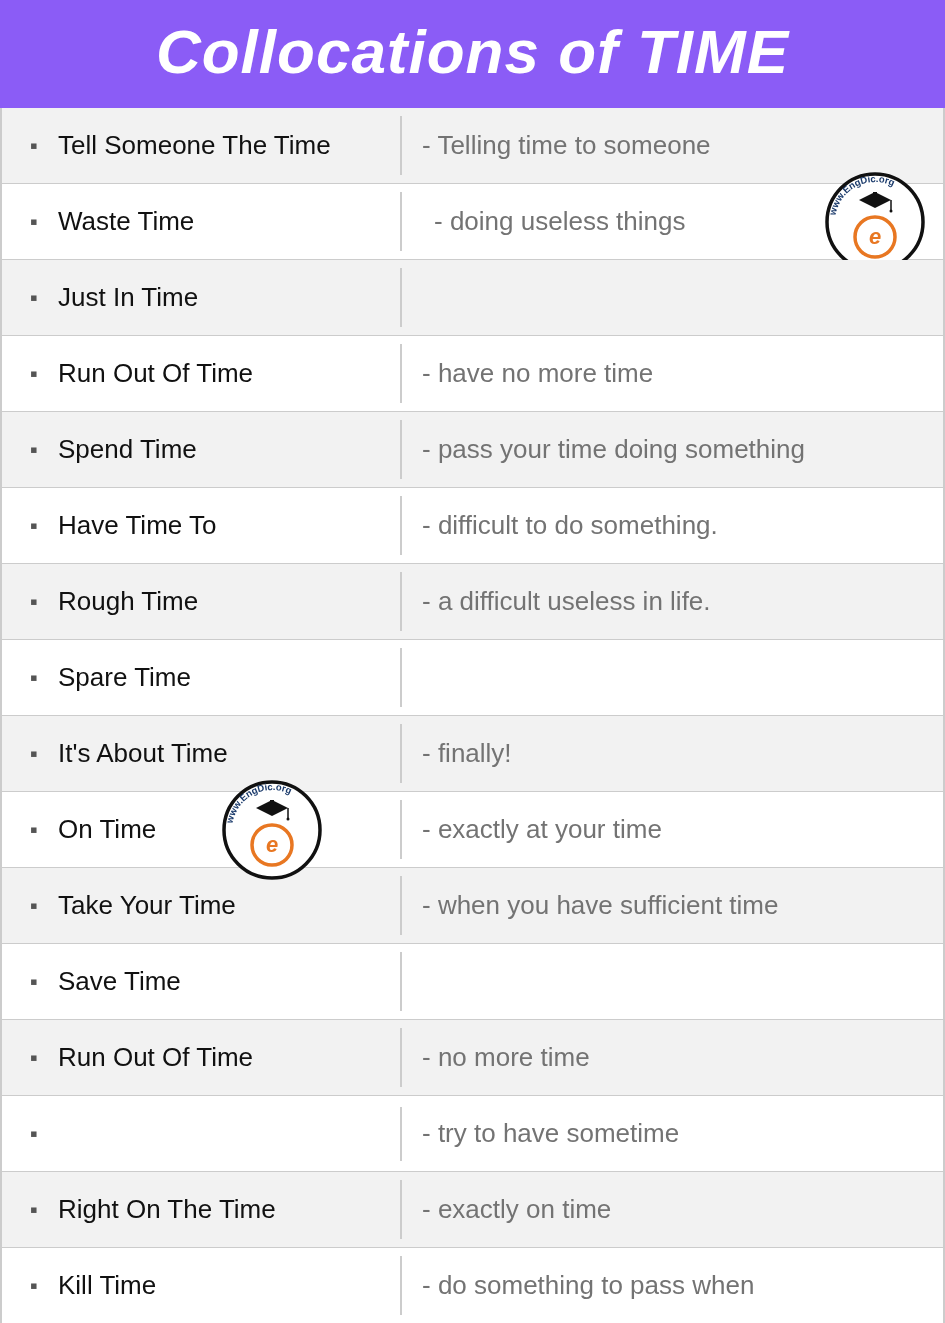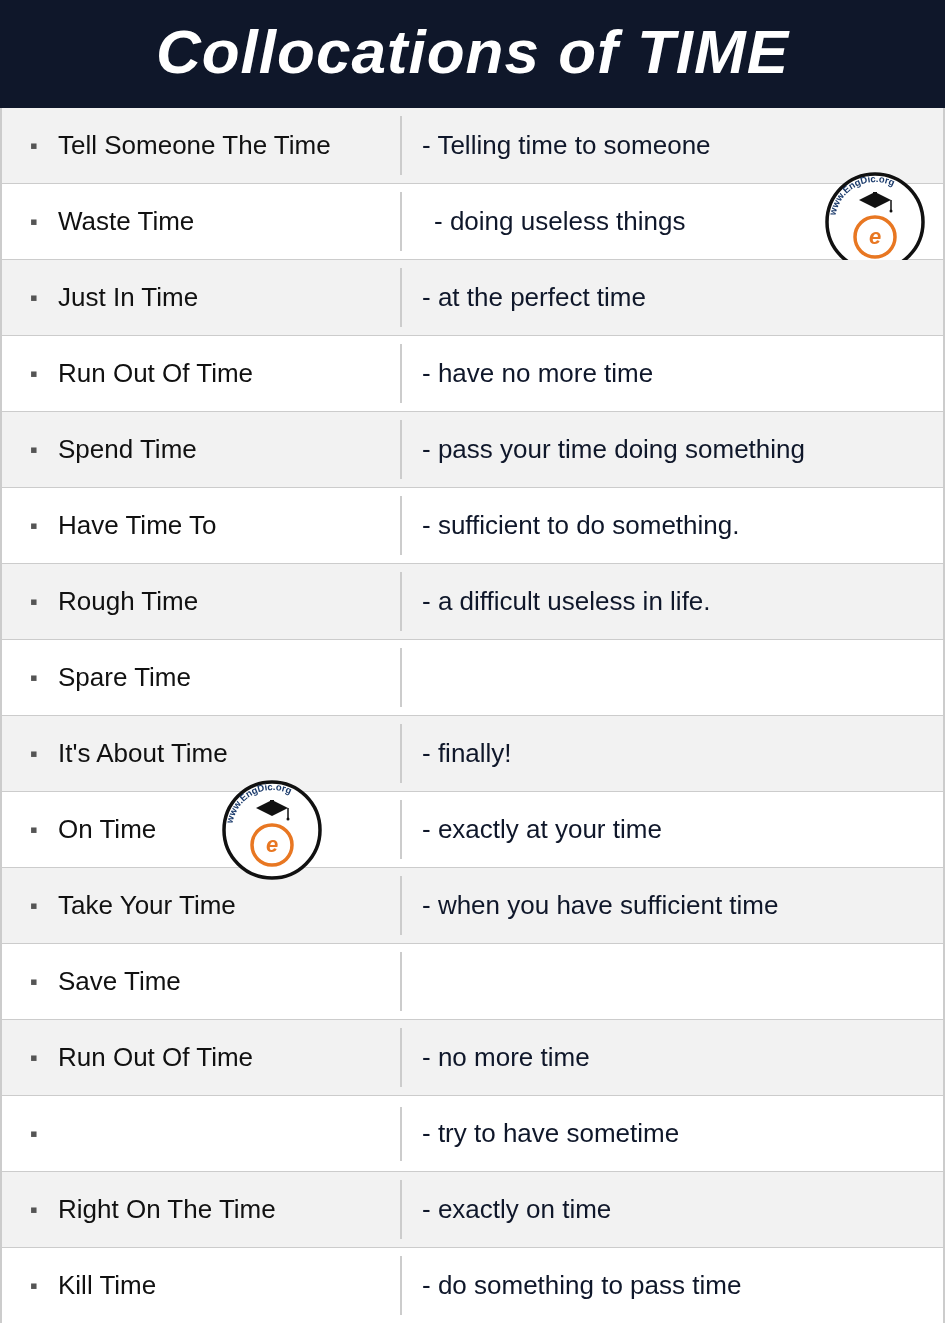--- a/index.html
+++ b/index.html
@@ -7,21 +7,21 @@
     body {
       width: 945px;
       min-height: 1323px;
       font-family: Arial, sans-serif;
       background: #fff;
       display: flex;
       flex-direction: column;
     }
 
     .header {
-      background-color: #0f172a;
+      background-color: #8b5cf6;
       padding: 18px 20px 22px 20px;
       text-align: center;
     }
 
     .header-title {
       color: #fff;
       font-size: 62px;
       font-weight: 900;
       font-style: italic;
       letter-spacing: 1px;
@@ -71,21 +71,21 @@
       color: #555;
       font-size: 22px;
       margin-right: 4px;
       min-width: 14px;
     }
 
     .definition {
       flex: 1;
       padding: 14px 28px 14px 20px;
       font-size: 26px;
-      color: #0f172a;
+      color: #737373;
       display: flex;
       align-items: center;
     }
 
     
     .logo-arc-container {
       position: relative;
       width: 100px;
       height: 100px;
       display: flex;
@@ -157,23 +157,20 @@
   </div>
       </div>
   </div>
     <div class="row">
     <div class="collocation" style="">
 
       <span class="bullet">▪</span>
       <span>Just In Time</span>
 
     </div>
-    <div class="definition" style="">
-      - at the perfect time
-    </div>
 
   </div>
     <div class="row">
     <div class="collocation" style="">
 
       <span class="bullet">▪</span>
       <span>Run Out Of Time</span>
 
     </div>
     <div class="definition" style="">
@@ -194,21 +191,21 @@
 
   </div>
     <div class="row">
     <div class="collocation" style="">
 
       <span class="bullet">▪</span>
       <span>Have Time To</span>
 
     </div>
     <div class="definition" style="">
-      - sufficient  to do something.
+      - difficult  to do something.
     </div>
 
   </div>
     <div class="row">
     <div class="collocation" style="">
 
       <span class="bullet">▪</span>
       <span>Rough Time</span>
 
     </div>
@@ -335,17 +332,17 @@
 
   </div>
     <div class="row">
     <div class="collocation" style="">
 
       <span class="bullet">▪</span>
       <span>Kill Time</span>
 
     </div>
     <div class="definition" style="">
-      - do something to pass time
+      - do something to pass when
     </div>
 
   </div>
   </div>
 
 </body></html>

